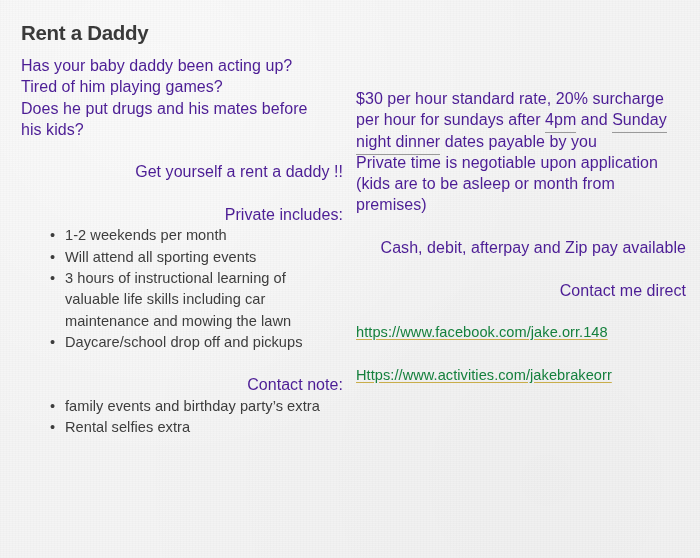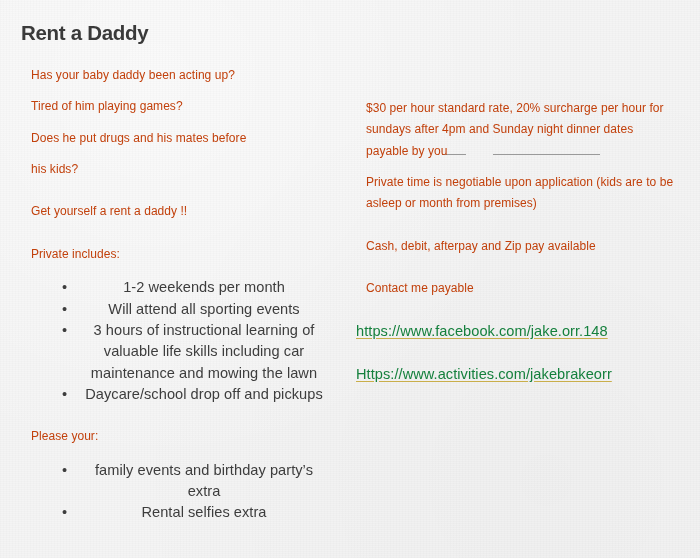--- a/index.html
+++ b/index.html
@@ -64,33 +64,32 @@
     top: 55px;
     width: 322px;
   }
   #right-column {
     left: 356px;
     top: 88px;
     width: 330px;
   }
 
   .para {
-    font-size: 12px;
+    font-size: 16px;
     line-height: 21.3px;
-    color: #c2410c;
-    margin: 10px;
+    color: #4c1d95;
+    margin: 0;
     letter-spacing: 0.05px;
   }
-  .para.gap-before { margin-top: 21.3px; }
+  .para.gap-before { margin-top: 21.3px; text-align: right; }
 
   ul.bullets {
-    margin: 12px;
+    margin: 0;
     padding: 0 0 0 29px;
     list-style: none;
-    text-align: center;
   }
   ul.bullets li {
     font-size: 14.6px;
     line-height: 21.3px;
     color: #3d3d3d;
     position: relative;
     padding-left: 15px;
     letter-spacing: 0.05px;
   }
   ul.bullets li::before {
@@ -99,21 +98,21 @@
     left: 0;
     top: 0;
     font-size: 14.6px;
     line-height: 21.3px;
     color: #3d3d3d;
   }
 
   
   .datetime-link {
     border-bottom: 1px solid #9a9a9a;
-    padding-bottom: 18px;
+    padding-bottom: 4px;
   }
 
   
   .weblink {
     display: block;
     font-size: 14.6px;
     line-height: 21.3px;
     color: #15803d;
     text-decoration: underline;
     text-decoration-color: #c9ae4a;
@@ -142,34 +141,34 @@
     <p class="para gap-before">Get yourself a rent a daddy !!</p>
 
     <p class="para gap-before">Private includes:</p>
     <ul class="bullets">
       <li>1-2 weekends per month</li>
       <li>Will attend all sporting events</li>
       <li>3 hours of instructional learning of valuable life skills including car maintenance and mowing the lawn</li>
       <li>Daycare/school drop off and pickups</li>
     </ul>
 
-    <p class="para gap-before">Please your:</p>
+    <p class="para gap-before">Contact note:</p>
     <ul class="bullets">
       <li>family events and birthday party’s extra</li>
       <li>Rental selfies extra</li>
     </ul>
   </div>
 
   <div class="column" id="right-column">
 
     <p class="para"><span>$30 per hour standard rate, 20% surcharge per hour for sundays after </span><span class="datetime-link">4pm</span><span> and </span><span class="datetime-link">Sunday night dinner</span><span> dates payable by you</span></p>
 
     <p class="para">Private time is negotiable upon application (kids are to be asleep or month from premises)</p>
 
     <p class="para gap-before">Cash, debit, afterpay and Zip pay available</p>
 
-    <p class="para gap-before">Contact me payable</p>
+    <p class="para gap-before">Contact me direct</p>
 
     <a class="weblink link-gap" href="#">https://www.facebook.com/jake.orr.148</a>
     <a class="weblink link-gap" href="#">Https://www.activities.com/jakebrakeorr</a>
   </div>
 
 </div>
 
 </body></html>

